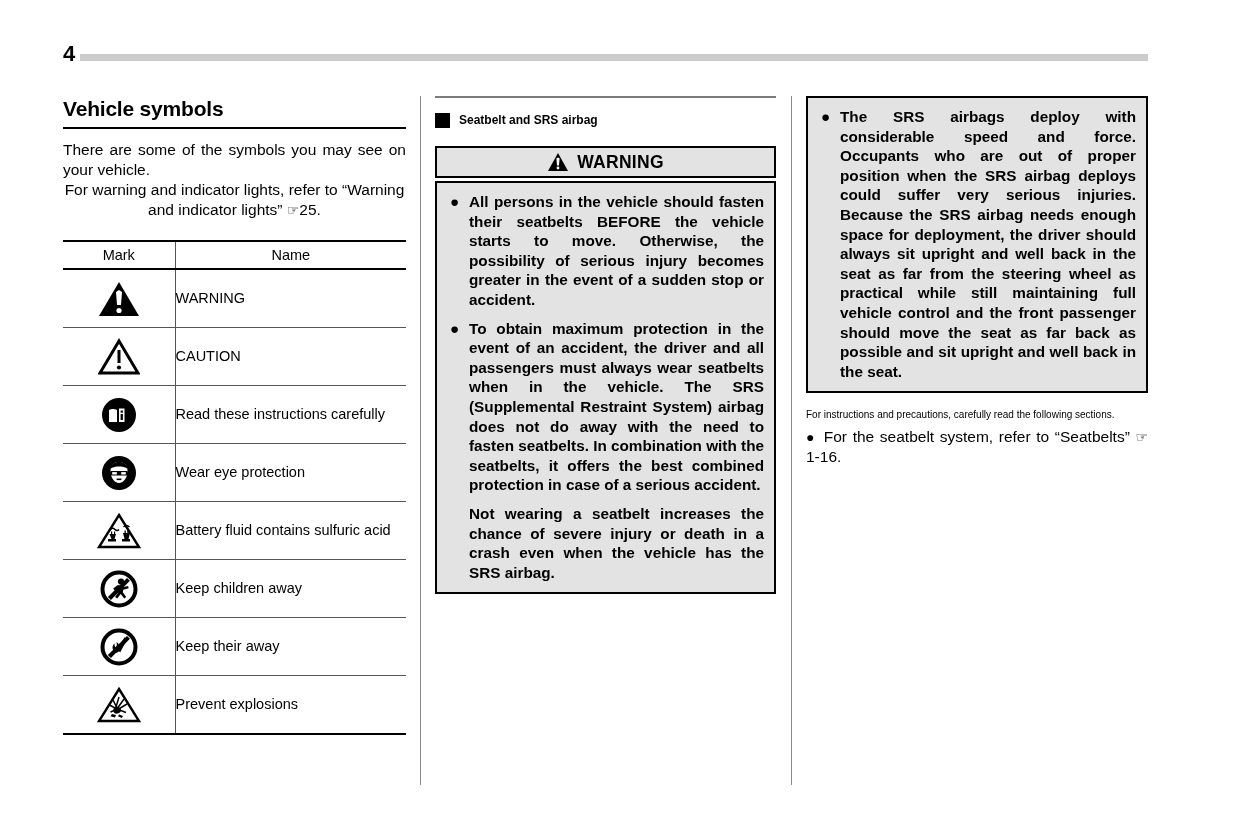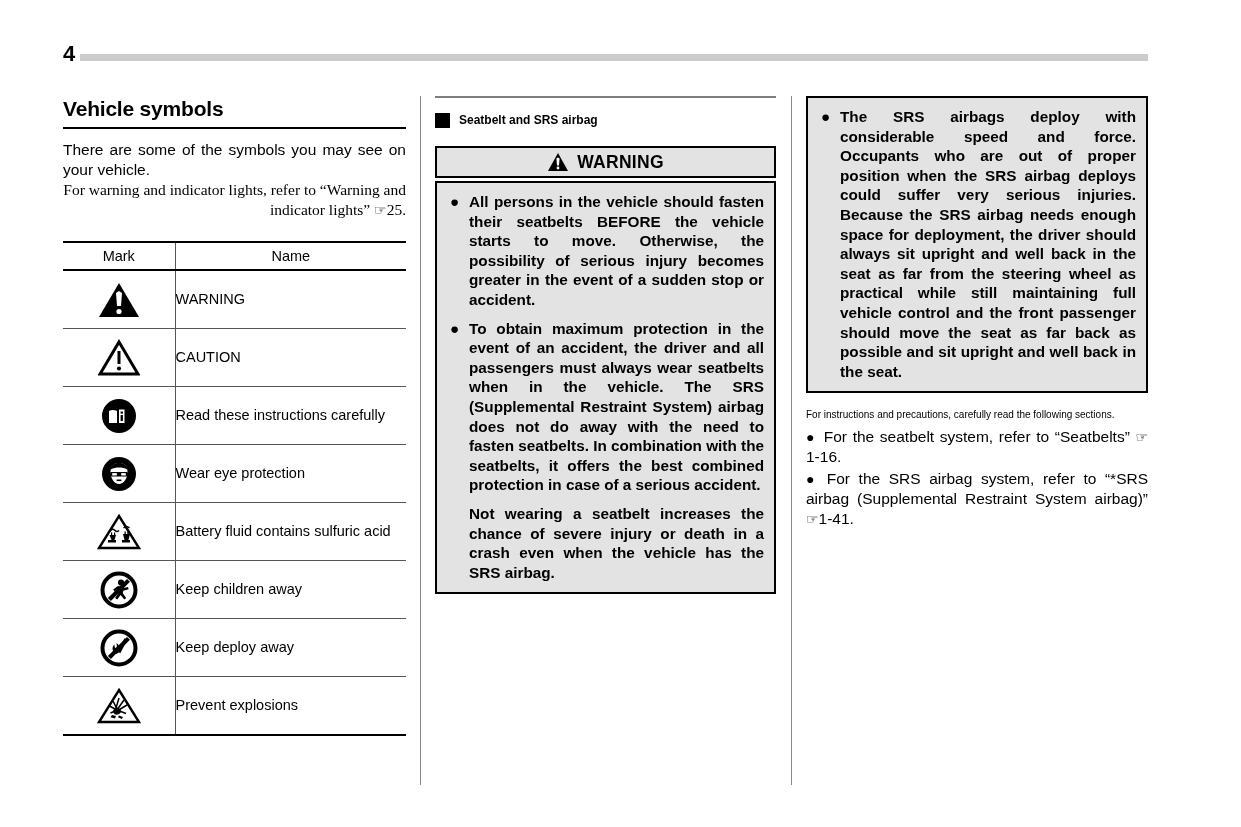--- a/index.html
+++ b/index.html
@@ -101,21 +101,21 @@
     flex: 0 0 auto;
   }
 
   
   .body-text {
     font-size: 15.5px;
     line-height: 20px;
     text-align: justify;
     margin: 0;
   }
-  .body-text.last-left { text-align: right; font-family: Liberation Serif, serif; }
+  .body-text.last-left { text-align: center; }
 
   
   table.symbols {
     border-collapse: collapse;
     width: 343px;
     margin-top: 20px;
     table-layout: fixed;
   }
   table.symbols th,
   table.symbols td {
@@ -332,21 +332,21 @@
 
         <tr>
           <td class="mark-cell">
             <svg width="38" height="38" viewBox="0 0 38 38">
               <circle cx="19" cy="19" r="16.5" fill="none" stroke="#000" stroke-width="4"></circle>
               <rect x="21" y="9" width="3.3" height="15" transform="rotate(28 22 16)" fill="#000"></rect>
               <path d="M13 22 q-1.5 -4 1.5 -6.5 q-0.5 3 1.5 4 q1.5 -2.5 0.5 -5.5 q4 3 3 7.5 q-0.8 3.2 -3.5 3.4 q-2.4 0.2 -3 -2.9 z" fill="#000"></path>
               <rect x="5.5" y="16.8" width="27" height="4.2" transform="rotate(-45 19 19)" fill="#000"></rect>
             </svg>
           </td>
-          <td class="name-cell">Keep deploy away</td>
+          <td class="name-cell">Keep their away</td>
         </tr>
 
         <tr>
           <td class="mark-cell">
             <svg width="44" height="38" viewBox="0 0 44 38">
               <polygon points="22,3 42,35 2,35" fill="none" stroke="#000" stroke-width="2.4"></polygon>
               <g stroke="#000" stroke-width="1.5" fill="none">
                 <path d="M22 11 L19 21"></path>
                 <path d="M27 13 L21 21.5"></path>
                 <path d="M30 18 L22.5 22.5"></path>
@@ -405,16 +405,15 @@
       <p class="warn-p">
         <span class="dot">●</span>
         <span class="txt">The SRS airbags deploy with considerable speed and force. Occupants who are out of proper position when the SRS airbag deploys could suffer very serious injuries. Because the SRS airbag needs enough space for deployment, the driver should always sit upright and well back in the seat as far from the steering wheel as practical while still maintaining full vehicle control and the front passenger should move the seat as far back as possible and sit upright and well back in the seat.</span>
       </p>
     </div>
 
     <p class="ref-intro">For instructions and precautions, carefully read the following sections.</p>
 
     <p class="ref-item"><span class="rdot">●</span><span>For the seatbelt system, refer to “Seatbelts” </span><span class="hand">☞</span><span>1-16.</span></p>
 
-    <p class="ref-item"><span class="rdot">●</span><span>For the SRS airbag system, refer to “*SRS airbag (Supplemental Restraint System airbag)” </span><span class="hand">☞</span><span>1-41.</span></p>
   </div>
 
 </div>
 
 </body></html>

